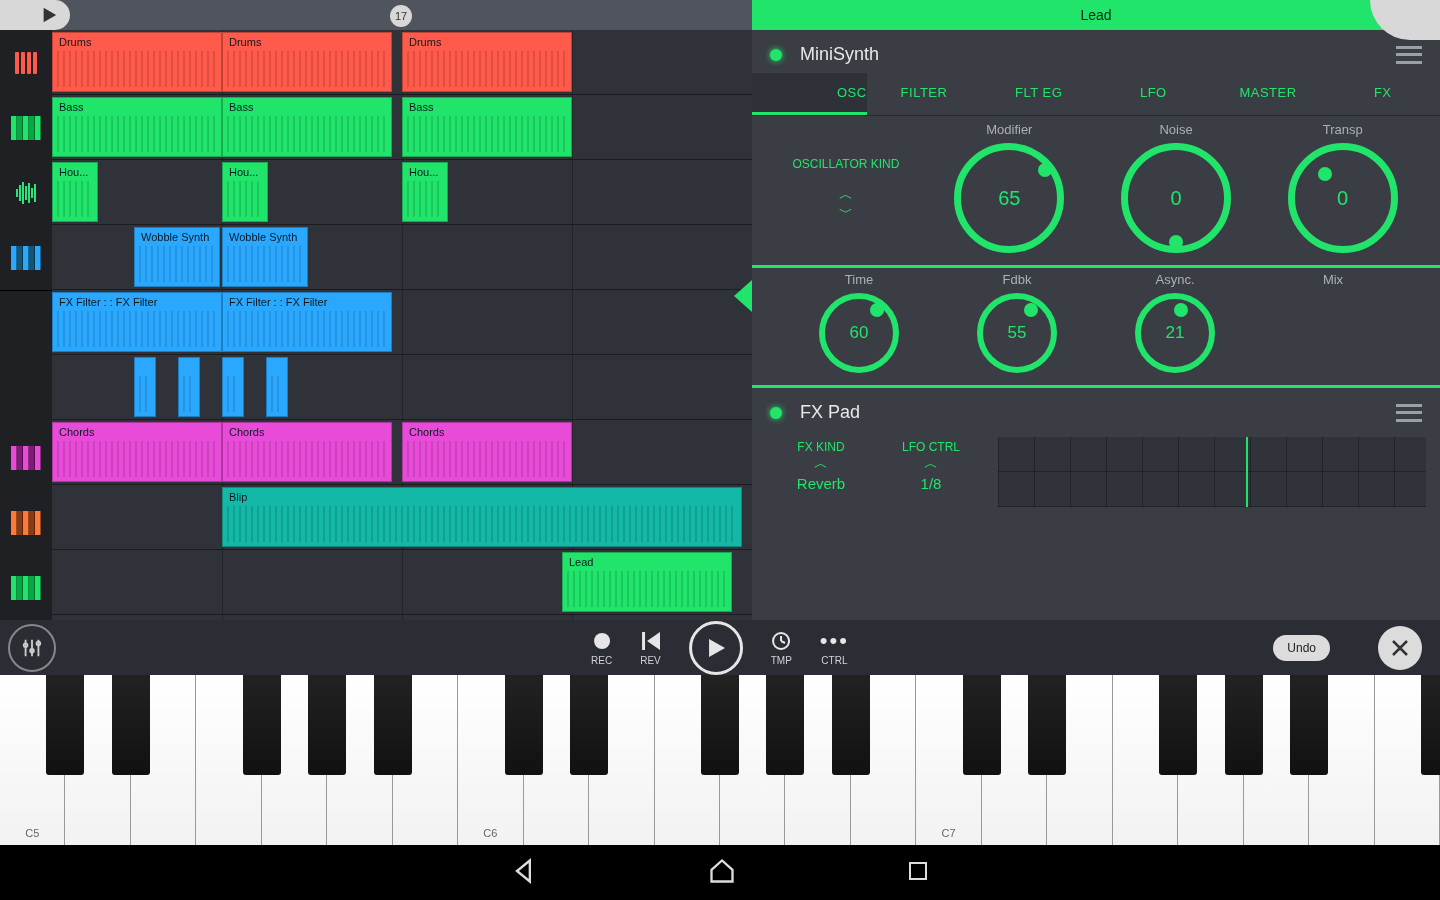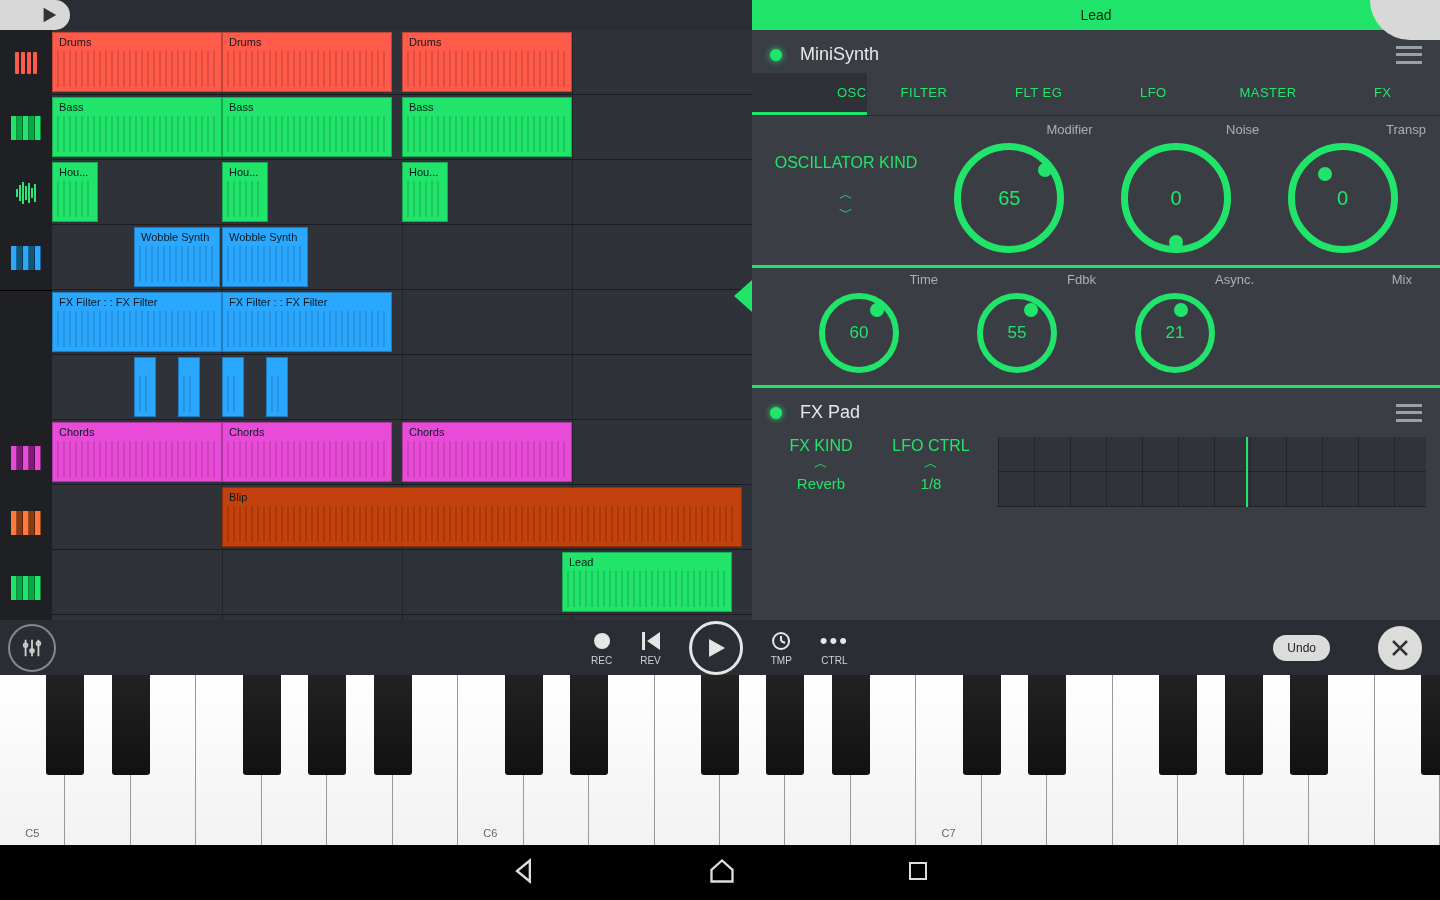--- a/index.html
+++ b/index.html
@@ -36,24 +36,24 @@
 .module-head { display:flex; align-items:center; padding:14px 18px 8px 18px; }
 .led { width:12px; height:12px; border-radius:50%; background:#20e56a; box-shadow:0 0 6px #20e56a; margin-right:18px; }
 .module-title { color:#e8e8e8; font-size:18px; flex:1; }
 .ham { width:26px; height:18px; display:flex; flex-direction:column; justify-content:space-between; }
 .ham span { height:3px; background:#9aa0a8; }
 .tabs { display:flex; border-bottom:1px solid #272a2f; }
 .tab { flex:1; text-align:center; font-size:13px; color:#20e56a; padding:12px 0; letter-spacing:.5px; }
 .tab.active { background:#2e3138; border-bottom:3px solid #20e56a;text-align:right; }
 .osc-row { display:flex; align-items:center; padding:6px 14px 0 14px; }
 .osc-kind { width:160px; text-align:center; }
-.small-label { font-size:16px; color:#20e56a; }
+.small-label { font-size:12px; color:#20e56a; }
 .kind-value { font-size:15px; color:#20e56a; padding:10px 0; display:block; }
 .chev { color:#20e56a; font-size:14px; }
-.knob-col { flex:1; text-align:right; }
+.knob-col { flex:1; text-align:center; }
 .knob-label { font-size:13px; color:#aab0b8; margin-bottom:6px; }
 .knob { position:relative; width:110px; height:110px; margin:0 auto; }
 .knob.small { width:80px; height:80px; }
 .knob-ring { position:absolute; inset:0; border-radius:50%; border:7px solid #20e56a; }
 .knob.small .knob-ring { border-width:6px; }
 .knob-dot { position:absolute; width:14px; height:14px; border-radius:50%; background:#20e56a; top:6px; left:50%; transform:translateX(-50%); }
 .knob-val { position:absolute; inset:0; display:flex; align-items:center; justify-content:center; font-size:20px; color:#20e56a; }
 .knob.small .knob-val { font-size:17px; }
 .fx-row { display:flex; padding:4px 28px 0 28px; justify-content:space-around; }
 .fxpad-row { display:flex; padding:6px 14px 0 14px; align-items:flex-start; }
@@ -85,20 +85,23 @@
 <body>
 
 <div class="app">
 
   <div class="play-top">
     <svg width="18" height="18" viewBox="0 0 20 20">
         <path d="M4 2l14 8-14 8z"></path>
       </svg>
   </div>
   <div class="logo-corner"></div>
+  <div class="timeline-ruler">
+    <div class="measure-marker" style="left:338px">17</div>
+  </div>
 
   <div class="sidebar">
     <div class="sidebar-item">
       <div class="mini-icon">
           <span class="mini-bar" style="background:#ff5a4a"></span>
           <span class="mini-bar" style="background:#ff5a4a"></span>
           <span class="mini-bar" style="background:#ff5a4a"></span>
           <span class="mini-bar" style="background:#ff5a4a"></span>
         </div>
     </div>
@@ -250,21 +253,21 @@
         <div class="clip" style="left: 170px; width: 170px; background: rgb(232, 75, 216);">
           <span class="clip-label">Chords</span>
           <div class="wave-pattern"></div>
         </div>
         <div class="clip" style="left: 350px; width: 170px; background: rgb(232, 75, 216);">
           <span class="clip-label">Chords</span>
           <div class="wave-pattern"></div>
         </div>
       </div>
       <div class="row">
-        <div class="clip" style="left: 170px; width: 520px; background: #c2410c;">
+        <div class="clip" style="left: 170px; width: 520px; background: #14b8a6;">
           <span class="clip-label">Blip</span>
           <div class="wave-pattern"></div>
         </div>
       </div>
       <div class="row">
         <div class="clip" style="left: 510px; width: 170px; background: rgb(32, 229, 106);">
           <span class="clip-label">Lead</span>
           <div class="wave-pattern"></div>
         </div>
       </div>

